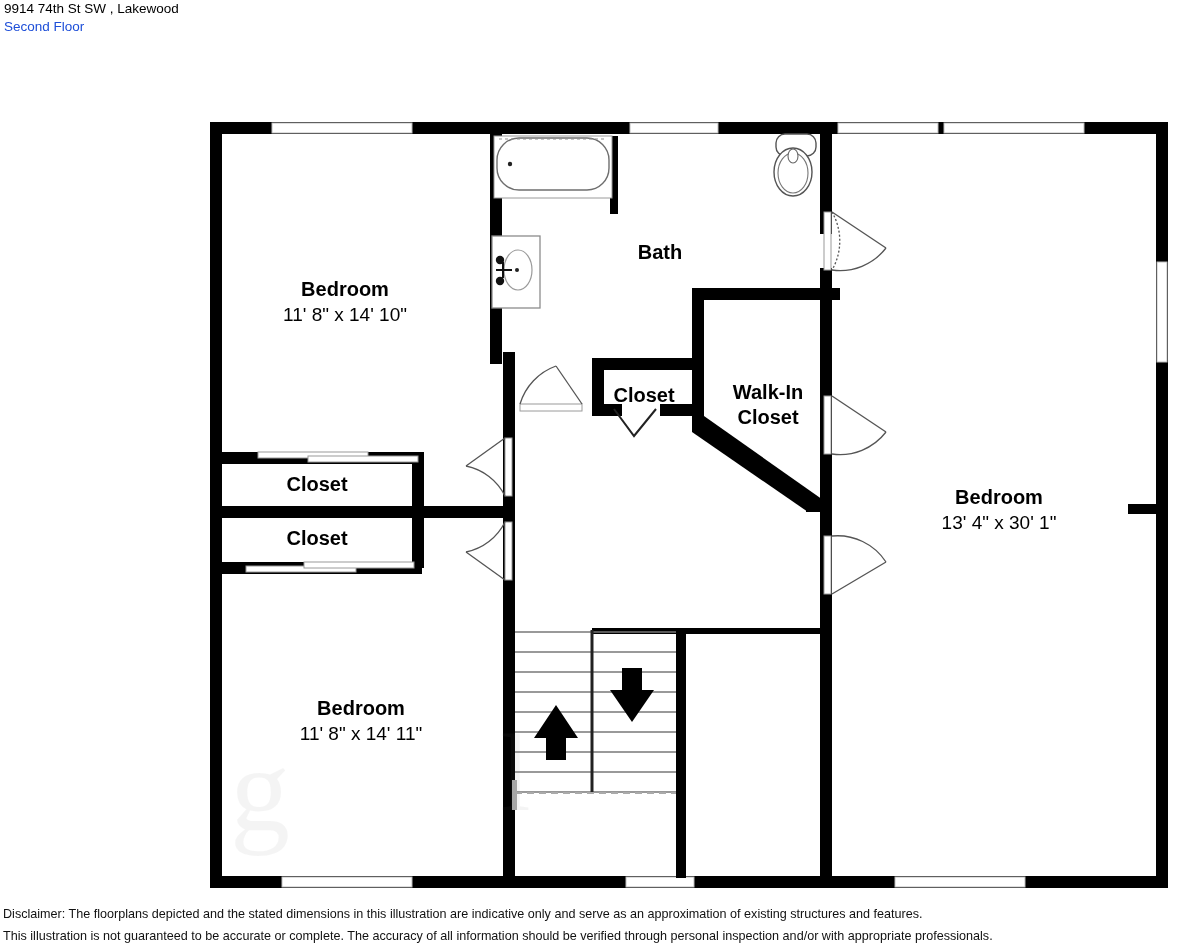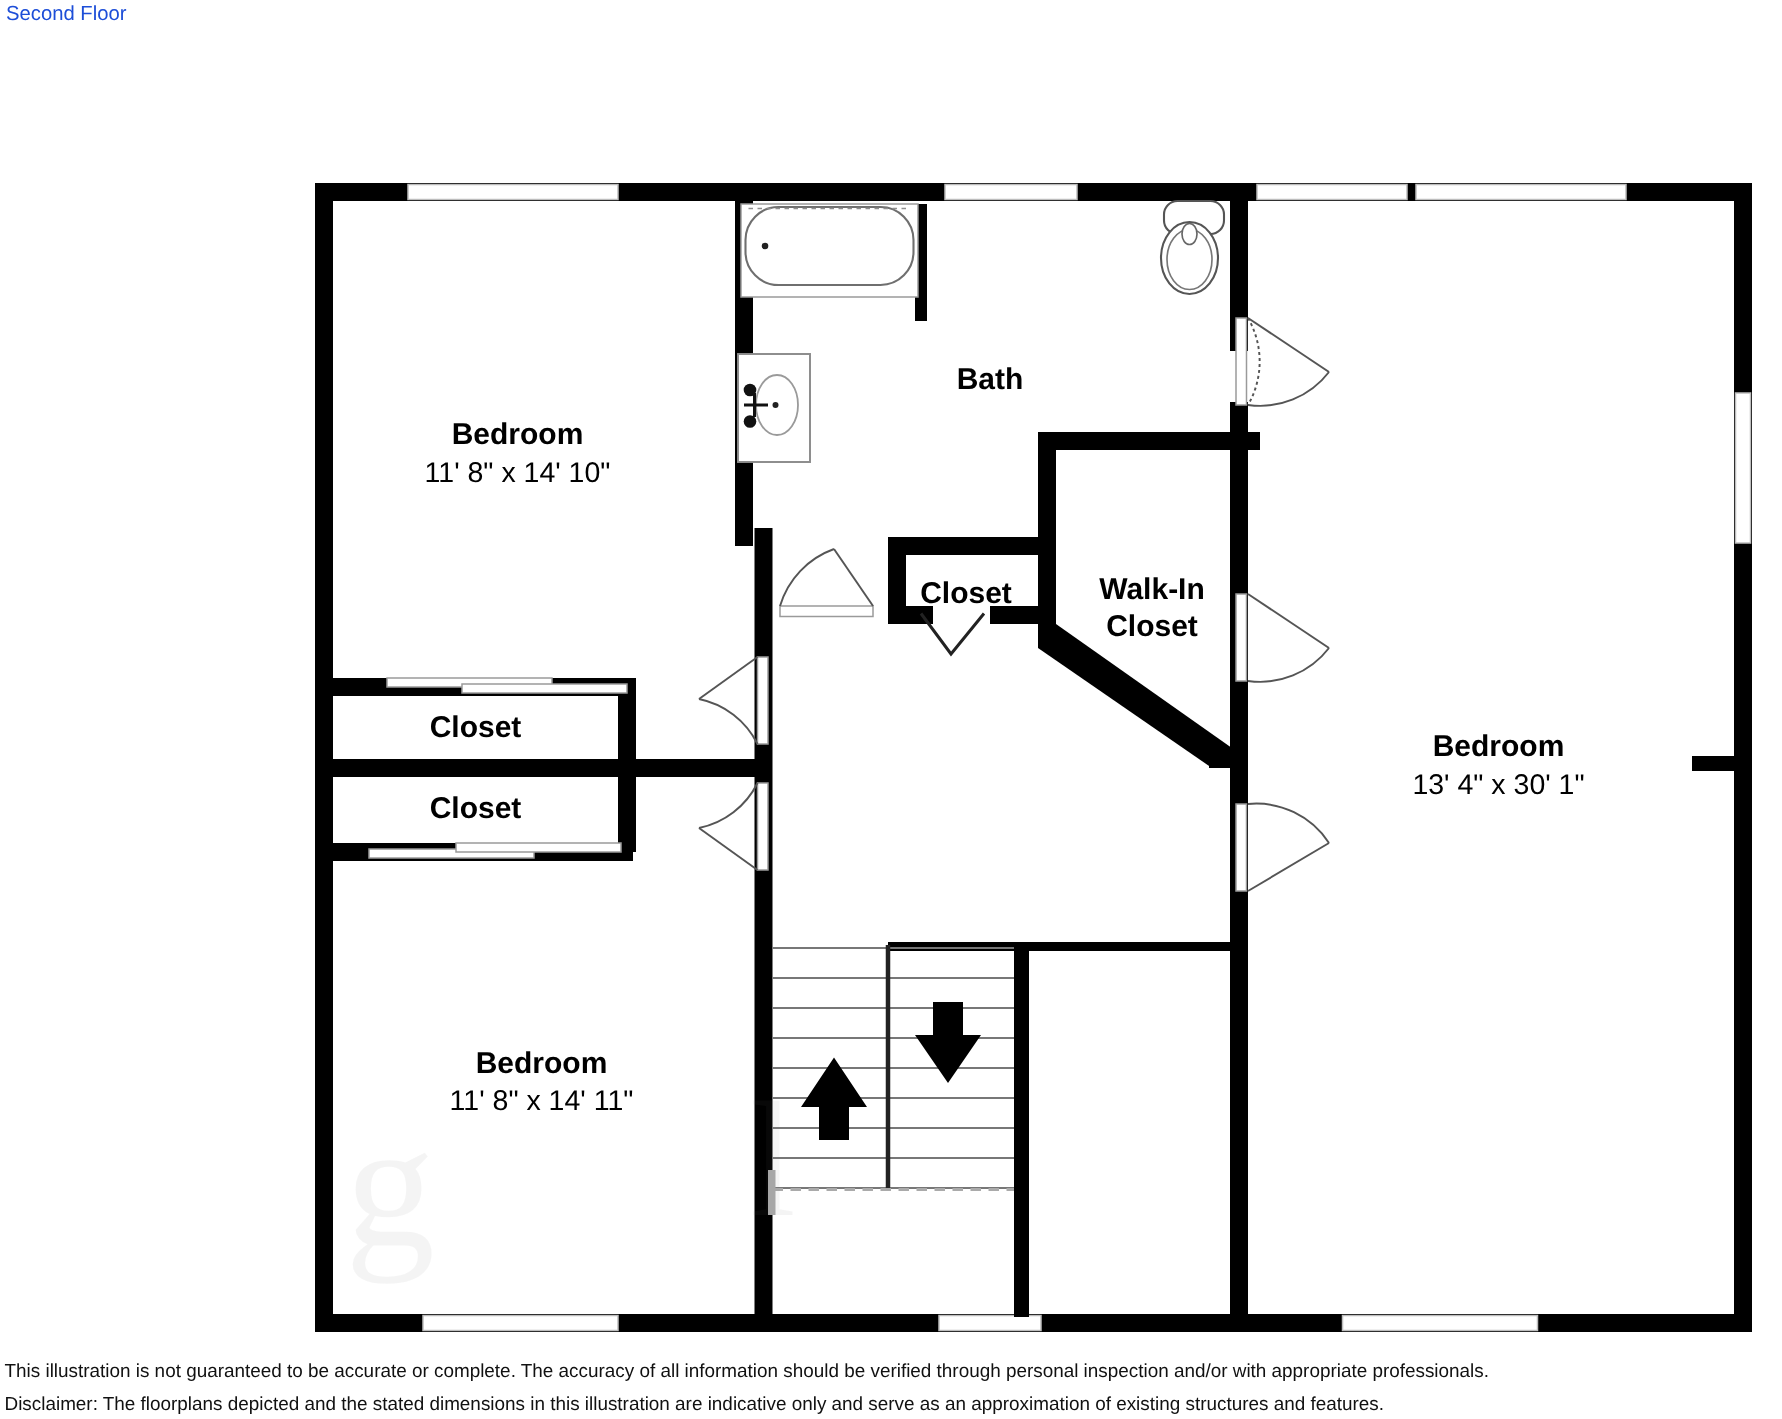--- a/index.html
+++ b/index.html
@@ -75,20 +75,21 @@
     font-size: 20px;
     font-weight: bold;
     fill: #000;
     text-anchor: middle;
   }
 </style>
 </head>
 <body>
 
 <div id="header">
+  <div class="addr">9914 74th St SW , Lakewood</div>
   <div class="floor">Second Floor</div>
 </div>
 
 <div id="plan-wrap">
 <svg id="plan" width="1188" height="900" viewBox="0 0 1188 900" xmlns="http://www.w3.org/2000/svg">
 
   <g>
     <rect x="210" y="122" width="958" height="766" fill="#ffffff"></rect>
   </g>
 
@@ -321,15 +322,15 @@
 
   <g opacity="0.07">
     <text x="230" y="830" font-family="Liberation Serif, serif" font-size="120" fill="#777777">g</text>
     <text x="500" y="810" font-family="Liberation Serif, serif" font-size="110" fill="#777777">l</text>
   </g>
 
 </svg>
 </div>
 
 <div id="disclaimer">
+  <div>Disclaimer: The floorplans depicted and the stated dimensions in this illustration are indicative only and serve as an approximation of existing structures and features.</div>
   <div>This illustration is not guaranteed to be accurate or complete. The accuracy of all information should be verified through personal inspection and/or with appropriate professionals.</div>
-  <div>Disclaimer: The floorplans depicted and the stated dimensions in this illustration are indicative only and serve as an approximation of existing structures and features.</div>
 </div>
 
 </body></html>

